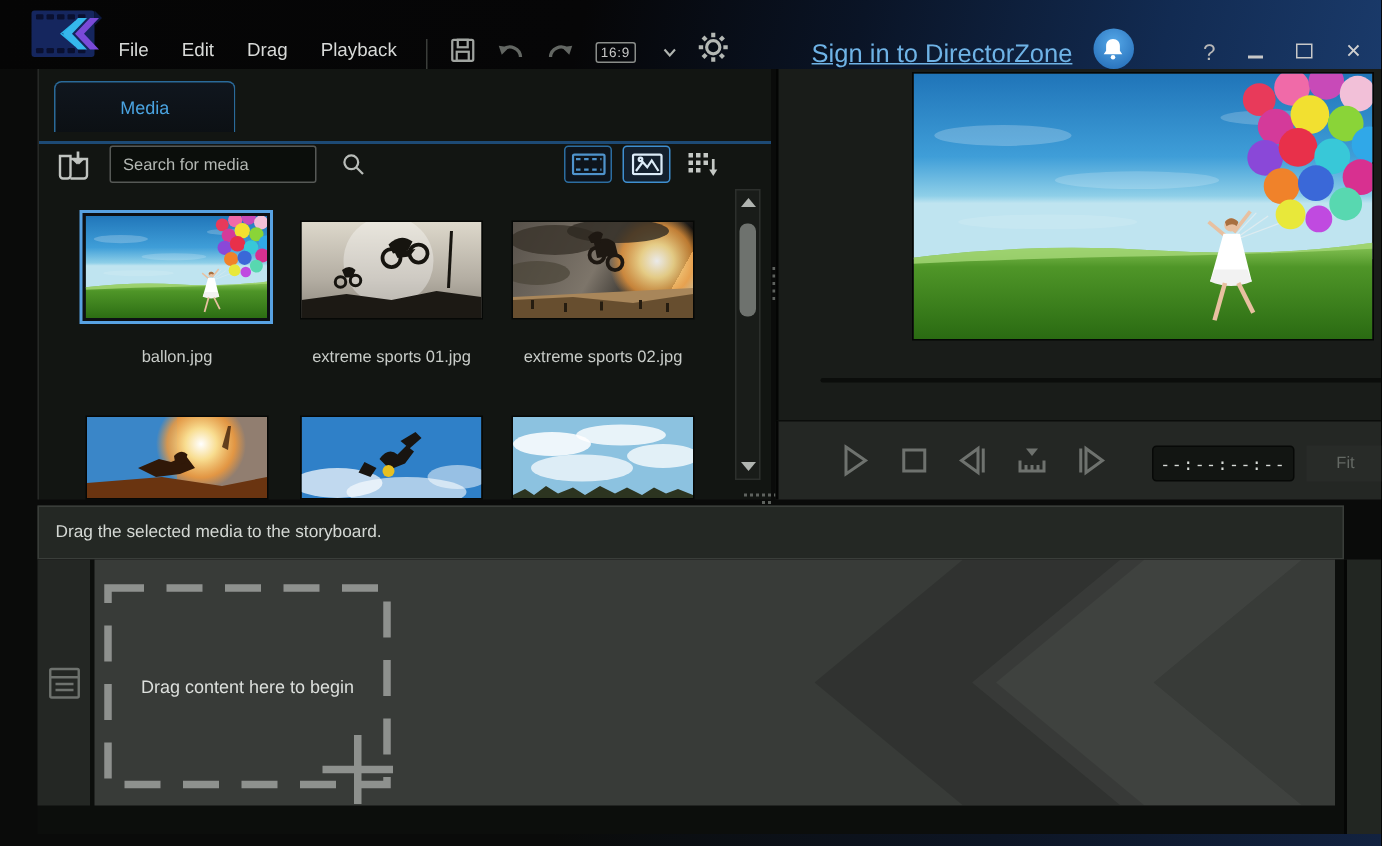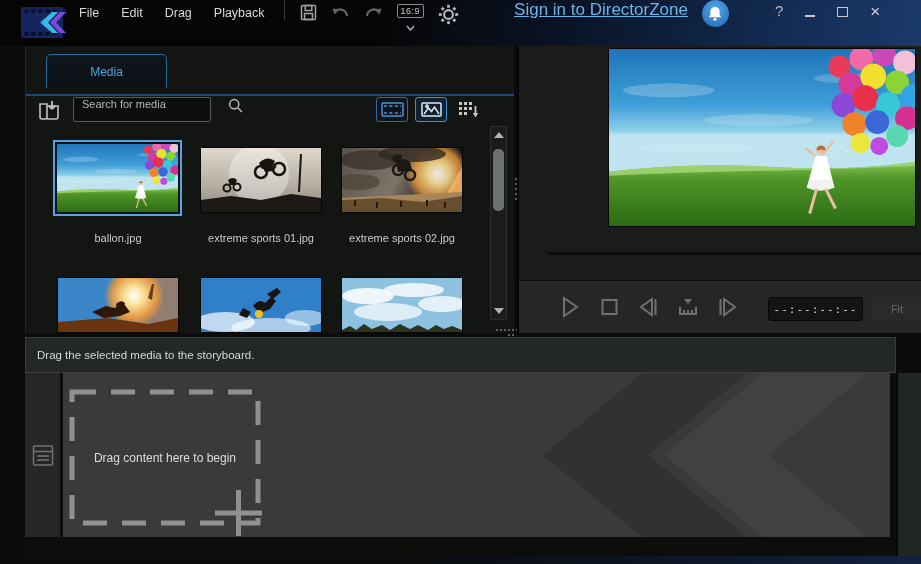--- a/index.html
+++ b/index.html
@@ -6,21 +6,21 @@
   html,body { background:#000; }
   body { font-family:"Liberation Sans", sans-serif; }
   #window {
     position:relative; width:921px; height:564px; background:#0a0b0a;
     overflow:hidden; font-size:12px; color:#d0d0d0;
   }
   
   #titlebar {
     position:absolute; left:0; top:0; width:921px; height:46px;
     background:linear-gradient(104deg,#050505 0%,#060607 42%,#0a1426 62%,#122b52 84%,#1a3a6a 100%);
-    display:flex; align-items:flex-start;
+    display:flex; align-items:flex-end;
   }
   .logo { position:absolute; left:20px; top:6px; width:48px; height:33px; }
   .menu-item { color:#d8dad8; font-size:12.5px; padding:6px 11px; cursor:default; }
   .menu-item:first-of-type { margin-left:68px; }
   .tb-sep { width:1px; height:20px; background:#3a3d3a; margin:0 8px; }
   .tb-btn { padding:4px 7px; display:flex; align-items:center; }
   .ratio-box { border:1px solid #8a8d8a; border-radius:2px; color:#c8c8c8; font-size:9px; padding:1px 3px; letter-spacing:.5px; }
   .project-title { color:#e2e2e2; margin-left:26px; font-size:12.5px; }
   .signin { color:#6fb3e6; text-decoration:underline; margin-left:48px; font-size:17px; cursor:pointer; }
   .bell-btn { width:27px; height:27px; border-radius:50%; margin-left:14px;
@@ -33,21 +33,21 @@
   
   #library { position:absolute; left:25px; top:46px; width:489px; height:287px; background:#121512; border-left:1px solid #262926; }
   .tabs { position:absolute; left:0; top:7px; width:100%; height:36px; }
   .tab { position:absolute; top:1px; height:34px; width:121px; border:1px solid #4a4d4a; border-bottom:none;
     border-radius:5px 5px 0 0; background:linear-gradient(#343734,#252825); color:#bcc0bc;
     display:flex; align-items:center; justify-content:center; font-size:12px; }
   .tab.active { background:linear-gradient(#10161e,#0c1014); border-color:#2a6a9a; color:#4aa3e0; }
   .tab-underline { position:absolute; left:0; top:41px; width:100%; height:2px; background:#1d4a75; }
   .lib-toolbar { position:absolute; left:0; top:43px; width:100%; height:40px; }
   .import-btn { position:absolute; left:9px; top:7px; width:28px; height:27px; display:flex; align-items:center; justify-content:center; }
-  .search-wrap { position:absolute; left:47px; top:8px; width:138px; height:25px; background:#0b0e0b; border:1px solid #565956; border-radius:2px; display:flex; align-items:flex-start; }
+  .search-wrap { position:absolute; left:47px; top:8px; width:138px; height:25px; background:#0b0e0b; border:1px solid #565956; border-radius:2px; display:flex; align-items:center; }
   .search-wrap input { flex:1; background:transparent; border:none; outline:none; color:#c4c8c4; font-size:11px; padding:0 4px 0 8px; font-family:"Liberation Sans",sans-serif; }
   .search-wrap input::placeholder { color:#b4b8b4; opacity:1; }
   .search-ico { margin-right:6px; display:flex; }
   .filter-btn { position:absolute; top:8px; width:32px; height:25px; border-radius:3px; display:flex; align-items:center; justify-content:center; }
   .filter-video { left:350px; border:1px solid #2c6da0; background:#0e141c; }
   .filter-photo { left:389px; border:1px solid #3f8fd0; background:#13202e; }
   .sort-btn { position:absolute; left:429px; top:8px; width:27px; height:25px; display:flex; align-items:center; justify-content:center; }
   
   .thumb { position:absolute; border:1px solid #060806; }
   .thumb svg { display:block; }
@@ -280,21 +280,21 @@
         <path d="M16,12 A7,7 0 0 0 4.5,7" fill="none" stroke="#636763" stroke-width="2.2"></path>
         <polygon points="1.5,4.5 8.5,5.5 3.5,10.5" fill="#636763"></polygon>
       </svg>
     </span>
     <span class="tb-btn">
       <svg width="19" height="16" viewBox="0 0 19 16">
         <path d="M3,12 A7,7 0 0 1 14.5,7" fill="none" stroke="#636763" stroke-width="2.2"></path>
         <polygon points="17.5,4.5 10.5,5.5 15.5,10.5" fill="#636763"></polygon>
       </svg>
     </span>
-    <span class="tb-btn" style="gap:7px;flex-direction:column;">
+    <span class="tb-btn" style="gap:18px;">
       <span class="ratio-box">16:9</span>
       <svg width="9" height="6" viewBox="0 0 9 6">
           <polyline points="1,1 4.5,5 8,1" fill="none" stroke="#b0b4b0" stroke-width="1.4"></polyline>
         </svg>
     </span>
     <span class="tb-btn">
       <svg width="21" height="21" viewBox="0 0 20 20" fill="none" stroke="#b4b8b4" stroke-width="2">
         <circle cx="10" cy="10" r="4.2"></circle>
         <g stroke-width="2.6">
           <line x1="10" y1="0.8" x2="10" y2="3.6"></line>
@@ -322,21 +322,21 @@
     <span class="win-btn" style="align-items:center;">
         <span class="max-glyph"></span>
       </span>
     <span class="win-btn" style="align-items:center;">
         <span class="close-glyph">×</span>
       </span>
   </div>
 
   <div id="library">
     <div class="tabs">
-      <div class="tab active" style="left:20px;">
+      <div class="tab active" style="left:10px;">
           <span>Media</span>
         </div>
       <div class="tab-underline"></div>
     </div>
 
     <div class="lib-toolbar">
       <span class="import-btn">
         <svg width="26" height="26" viewBox="0 0 26 26" fill="none" stroke="#c0c4c0" stroke-width="1.6">
           <path d="M4,7 h7 v13 a2,2 0 0 1 -2,2 h-3 a2,2 0 0 1 -2,-2 Z M11,9 h11 v11 a2,2 0 0 1 -2,2 h-9"></path>
           <path d="M16,4 v8 m0,0 l-3.2,-3.2 m3.2,3.2 l3.2,-3.2" stroke-width="1.8"></path>

